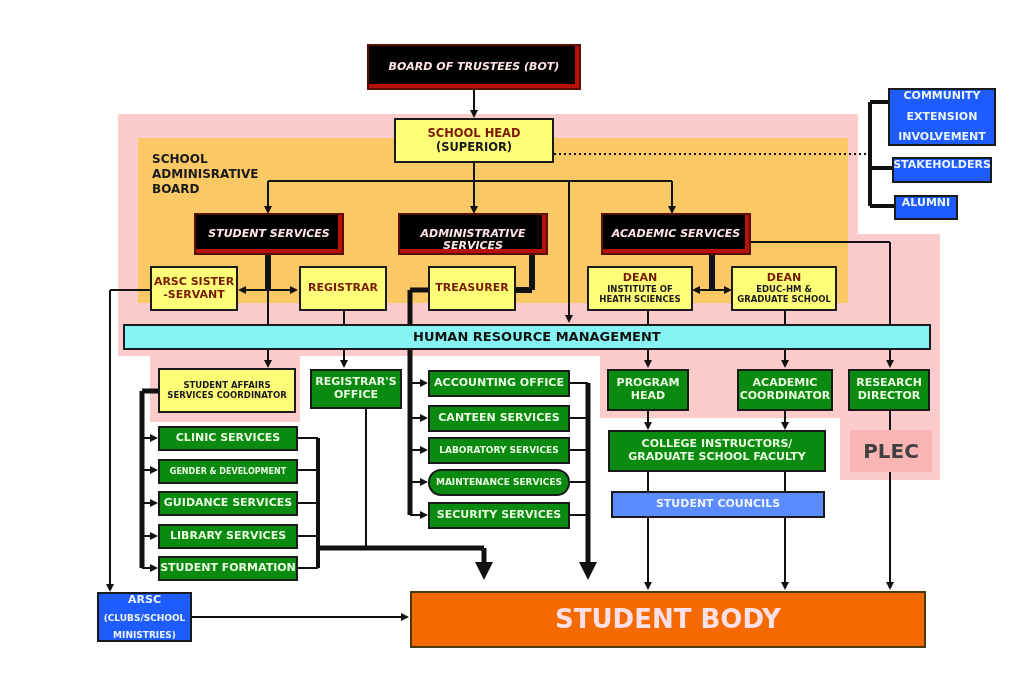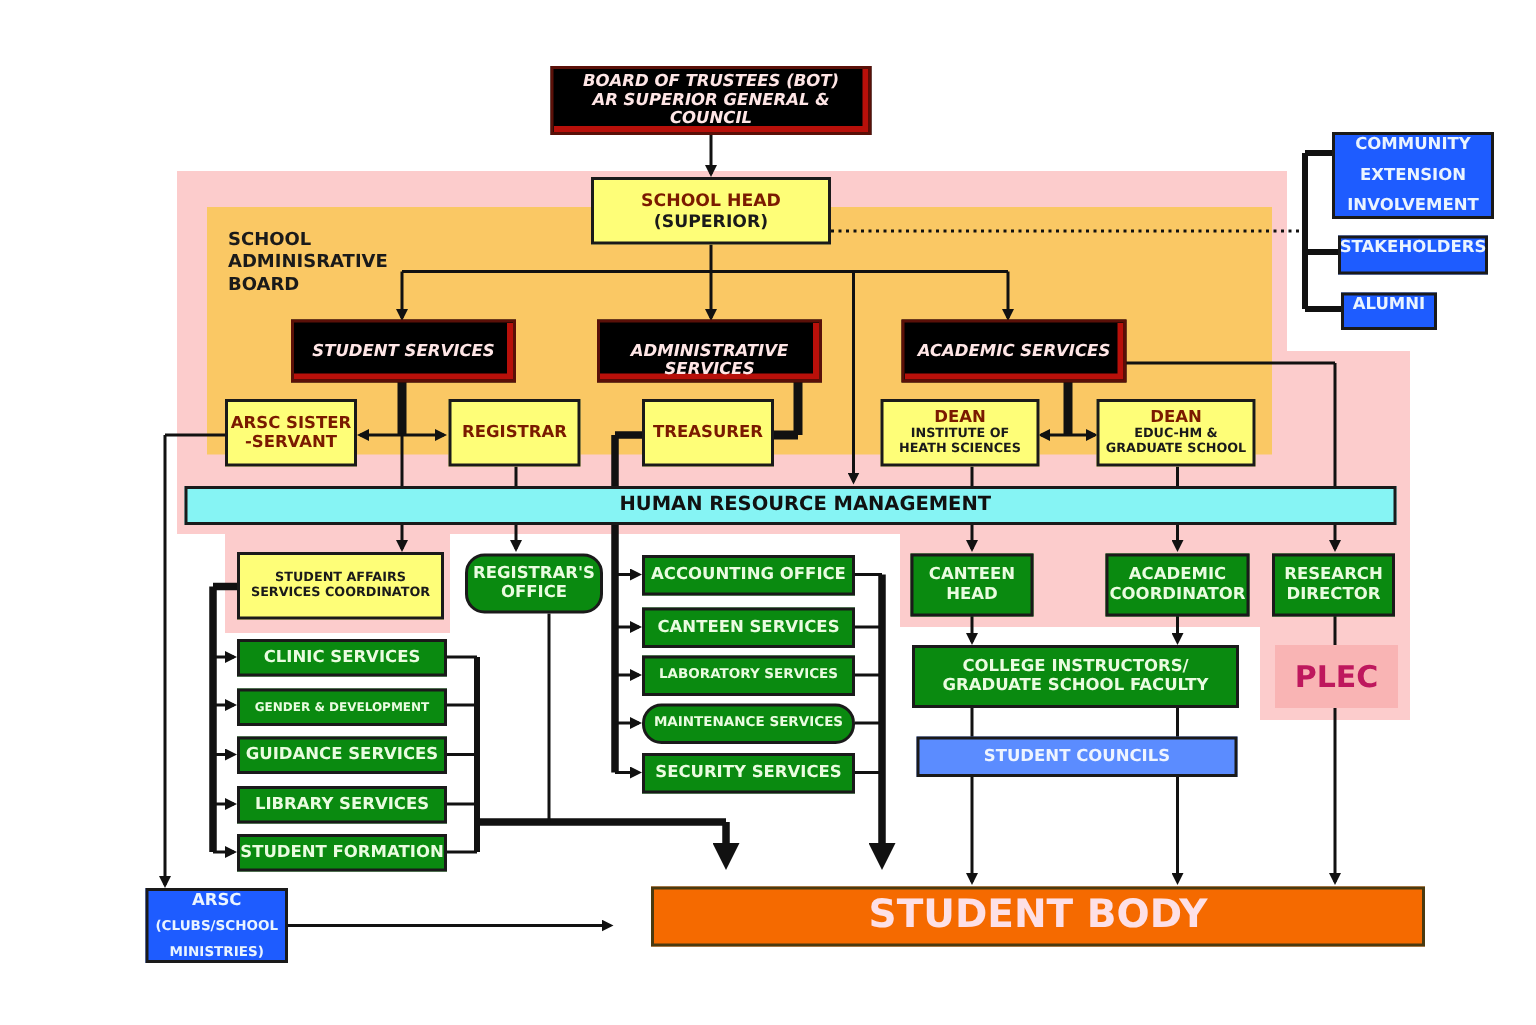--- a/index.html
+++ b/index.html
@@ -19,21 +19,21 @@
   }
   .red { background: #000000; color: #ffe6e6; border-color: #5a1008; box-shadow: inset -4px -4px 0 #b8100a; font-size: 11px; font-style: italic; }
   .yellow { background: #fefe78; color: #7a1a00; border-color: #1a1a1a; font-size: 11px; }
   .yellow .sub { color: #1a1a1a; font-size: 8.5px; }
   .green { background: #0a8a10; color: #eafce0; border-color: #1a1a1a; font-size: 11px; }
   .green.small { font-size: 9px; text-align: right; }
   .blue { background: #1e5cff; color: #eaf4ff; border-color: #1a1a1a; font-size: 11px; justify-content: space-between; }
   .lightblue { background: #5b8cff; color: #eef4ff; border-color: #1a1a1a; font-size: 11px; }
   .cyan { background: #86f4f4; color: #111; border-color: #1a1a1a; font-size: 13px; justify-content: center; }
   .orange { background: #f56a00; color: #fde0e6; border-color: #4a3a10; font-size: 26px; }
-  .plec { background: #f9b4b4; color: #be185d; font-size: 20px; border: none; }
+  .plec { background: #f9b4b4; color: #404040; font-size: 20px; border: none; }
   .label-dark { color: #1a1a1a; font-weight: bold; font-size: 12px; line-height: 1.25; }
   svg.lines { position: absolute; left: 0; top: 0; }
 </style>
 </head>
 <body>
 
 <div class="abs region-pink" style="left:118px;top:114px;width:740px;height:120px;"></div>
 <div class="abs region-pink" style="left:118px;top:234px;width:822px;height:122px;"></div>
 <div class="abs region-pink" style="left:150px;top:356px;width:150px;height:66px;"></div>
 <div class="abs region-pink" style="left:600px;top:356px;width:340px;height:62px;"></div>
@@ -133,21 +133,20 @@
     <line x1="648" y1="471" x2="648" y2="588" marker-end="url(#ah)"></line>
     <line x1="785" y1="471" x2="785" y2="588" marker-end="url(#ah)"></line>
     <line x1="890" y1="410" x2="890" y2="588" marker-end="url(#ah)"></line>
 
     <line x1="191" y1="617" x2="407" y2="617" marker-end="url(#ah)"></line>
   </g>
 </svg>
 
 <div class="box red" style="left:367px;top:44px;width:214px;height:46px;">
   <div>BOARD OF TRUSTEES (BOT)</div>
-  <div>AR SUPERIOR GENERAL &amp; COUNCIL</div>
 </div>
 <div class="box yellow" style="left:394px;top:118px;width:160px;height:45px;font-size:11.5px;">
   <div>SCHOOL HEAD</div>
   <div style="color:#1a1a1a">(SUPERIOR)</div>
 </div>
 
 <div class="box blue" style="left:888px;top:88px;width:108px;height:58px;">
   <div>COMMUNITY</div>
   <div>EXTENSION</div>
   <div>INVOLVEMENT</div>
@@ -208,21 +207,21 @@
 <div class="box green" style="left:158px;top:491px;width:140px;height:25px;">
   <div>GUIDANCE SERVICES</div>
 </div>
 <div class="box green" style="left:158px;top:524px;width:140px;height:25px;">
   <div>LIBRARY SERVICES</div>
 </div>
 <div class="box green" style="left:158px;top:556px;width:140px;height:25px;">
   <div>STUDENT FORMATION</div>
 </div>
 
-<div class="box green" style="left:310px;top:369px;width:92px;height:40px;border-radius:13px;">
+<div class="box green" style="left:310px;top:369px;width:92px;height:40px;">
   <div>REGISTRAR'S</div>
   <div>OFFICE</div>
 </div>
 
 <div class="box green" style="left:428px;top:370px;width:142px;height:27px;">
   <div>ACCOUNTING OFFICE</div>
 </div>
 <div class="box green" style="left:428px;top:405px;width:142px;height:27px;text-align:right;">
   <div>CANTEEN SERVICES</div>
 </div>
@@ -230,21 +229,21 @@
   <div>LABORATORY SERVICES</div>
 </div>
 <div class="box green small" style="left:428px;top:469px;width:142px;height:27px;border-radius:13px;">
   <div>MAINTENANCE SERVICES</div>
 </div>
 <div class="box green" style="left:428px;top:502px;width:142px;height:27px;">
   <div>SECURITY SERVICES</div>
 </div>
 
 <div class="box green" style="left:607px;top:369px;width:82px;height:42px;">
-  <div>CANTEEN</div>
+  <div>PROGRAM</div>
   <div>HEAD</div>
 </div>
 <div class="box green" style="left:737px;top:369px;width:96px;height:42px;">
   <div>ACADEMIC</div>
   <div>COORDINATOR</div>
 </div>
 <div class="box green" style="left:848px;top:369px;width:82px;height:42px;">
   <div>RESEARCH</div>
   <div>DIRECTOR</div>
 </div>
@@ -257,15 +256,15 @@
 </div>
 <div class="box plec" style="left:850px;top:430px;width:82px;height:42px;">
   <div>PLEC</div>
 </div>
 
 <div class="box blue" style="left:97px;top:592px;width:95px;height:50px;font-size:9px;">
   <div style="font-size:11px">ARSC</div>
   <div>(CLUBS/SCHOOL</div>
   <div>MINISTRIES)</div>
 </div>
-<div class="box orange" style="left:434px;top:591px;width:516px;height:40px;">
+<div class="box orange" style="left:410px;top:591px;width:516px;height:57px;">
   <div>STUDENT BODY</div>
 </div>
 
 </body></html>

